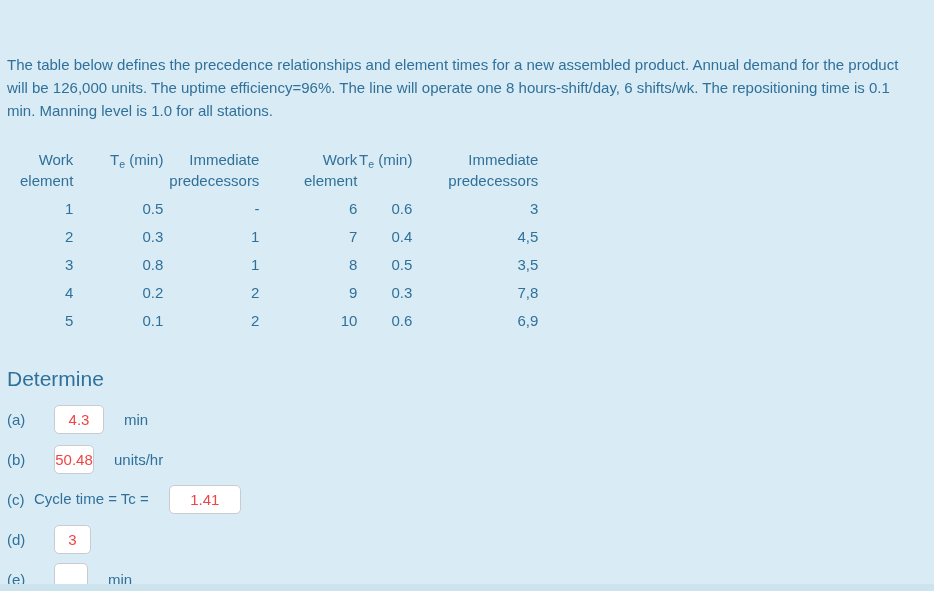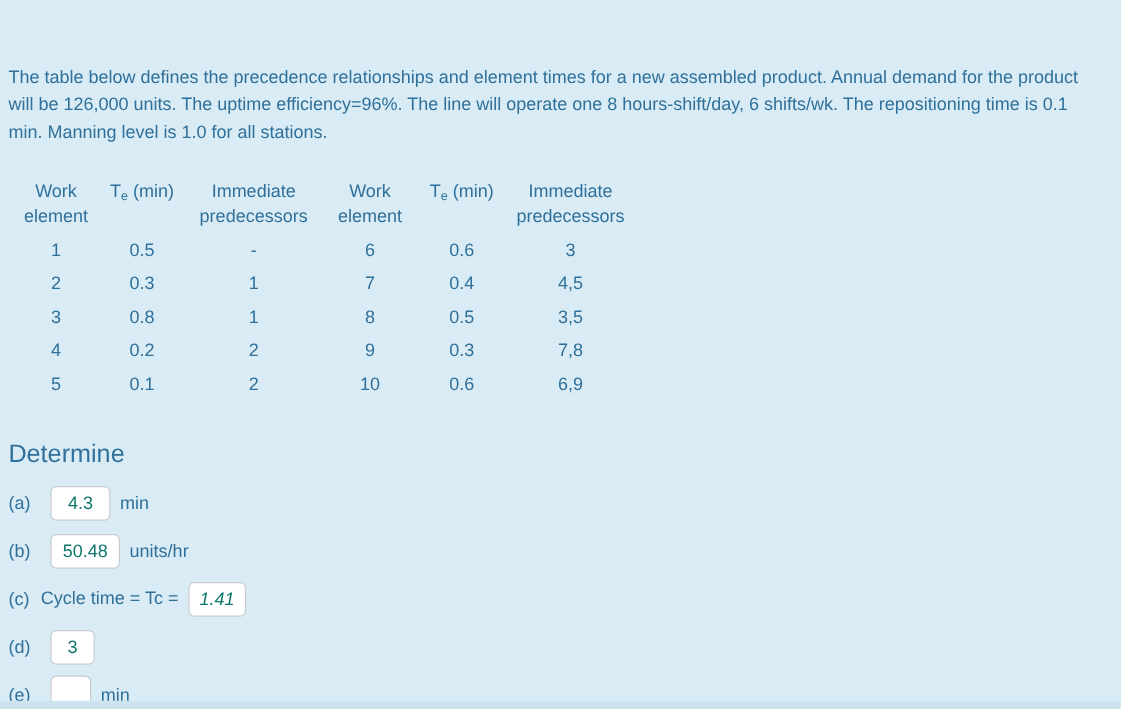--- a/index.html
+++ b/index.html
@@ -20,21 +20,21 @@
   }
 
   table.prec {
     margin: 27px 0 0 13px;
     border-collapse: collapse;
     table-layout: fixed;
     font-size: 15px;
   }
   table.prec th, table.prec td {
     font-weight: normal;
-    text-align: center;
+    text-align: right;
     vertical-align: top;
     padding: 0;
   }
   table.prec th { line-height: 21px; height: 46px; }
   table.prec td { height: 28px; line-height: 28px; }
   .hdr-line { display: block; }
 
   .sub {
     font-size: 10.5px;
     vertical-align: -3px;
@@ -56,30 +56,30 @@
   }
   .qid {
     width: 27px;
     flex: 0 0 27px;
   }
   .abox {
     height: 29px;
     border: 1px solid #c8ccd0;
     border-radius: 5px;
     background: #ffffff;
-    margin: 0 8px;
+    margin: 0 20px;
     text-align: center;
     font-size: 15px;
-    color: #0f766e;
+    color: #ef4444;
     font-family: "Liberation Sans", sans-serif;
     outline: none;
   }
   .abox.w-a { width: 50px; }
-  .abox.w-b { width: 58px; }
-  .abox.w-c { width: 48px; font-style: italic; }
+  .abox.w-b { width: 40px; }
+  .abox.w-c { width: 72px; }
   .abox.w-d { width: 37px; }
   .abox.w-e { width: 34px; height: 32px; }
   .abox.w-f { width: 36px; height: 37px; margin-right: 0; position: relative; top: 4px; }
 
   .bottom-strip {
     position: absolute;
     left: 0; bottom: 0;
     width: 100%;
     height: 7px;
     background: #cde4ef;

